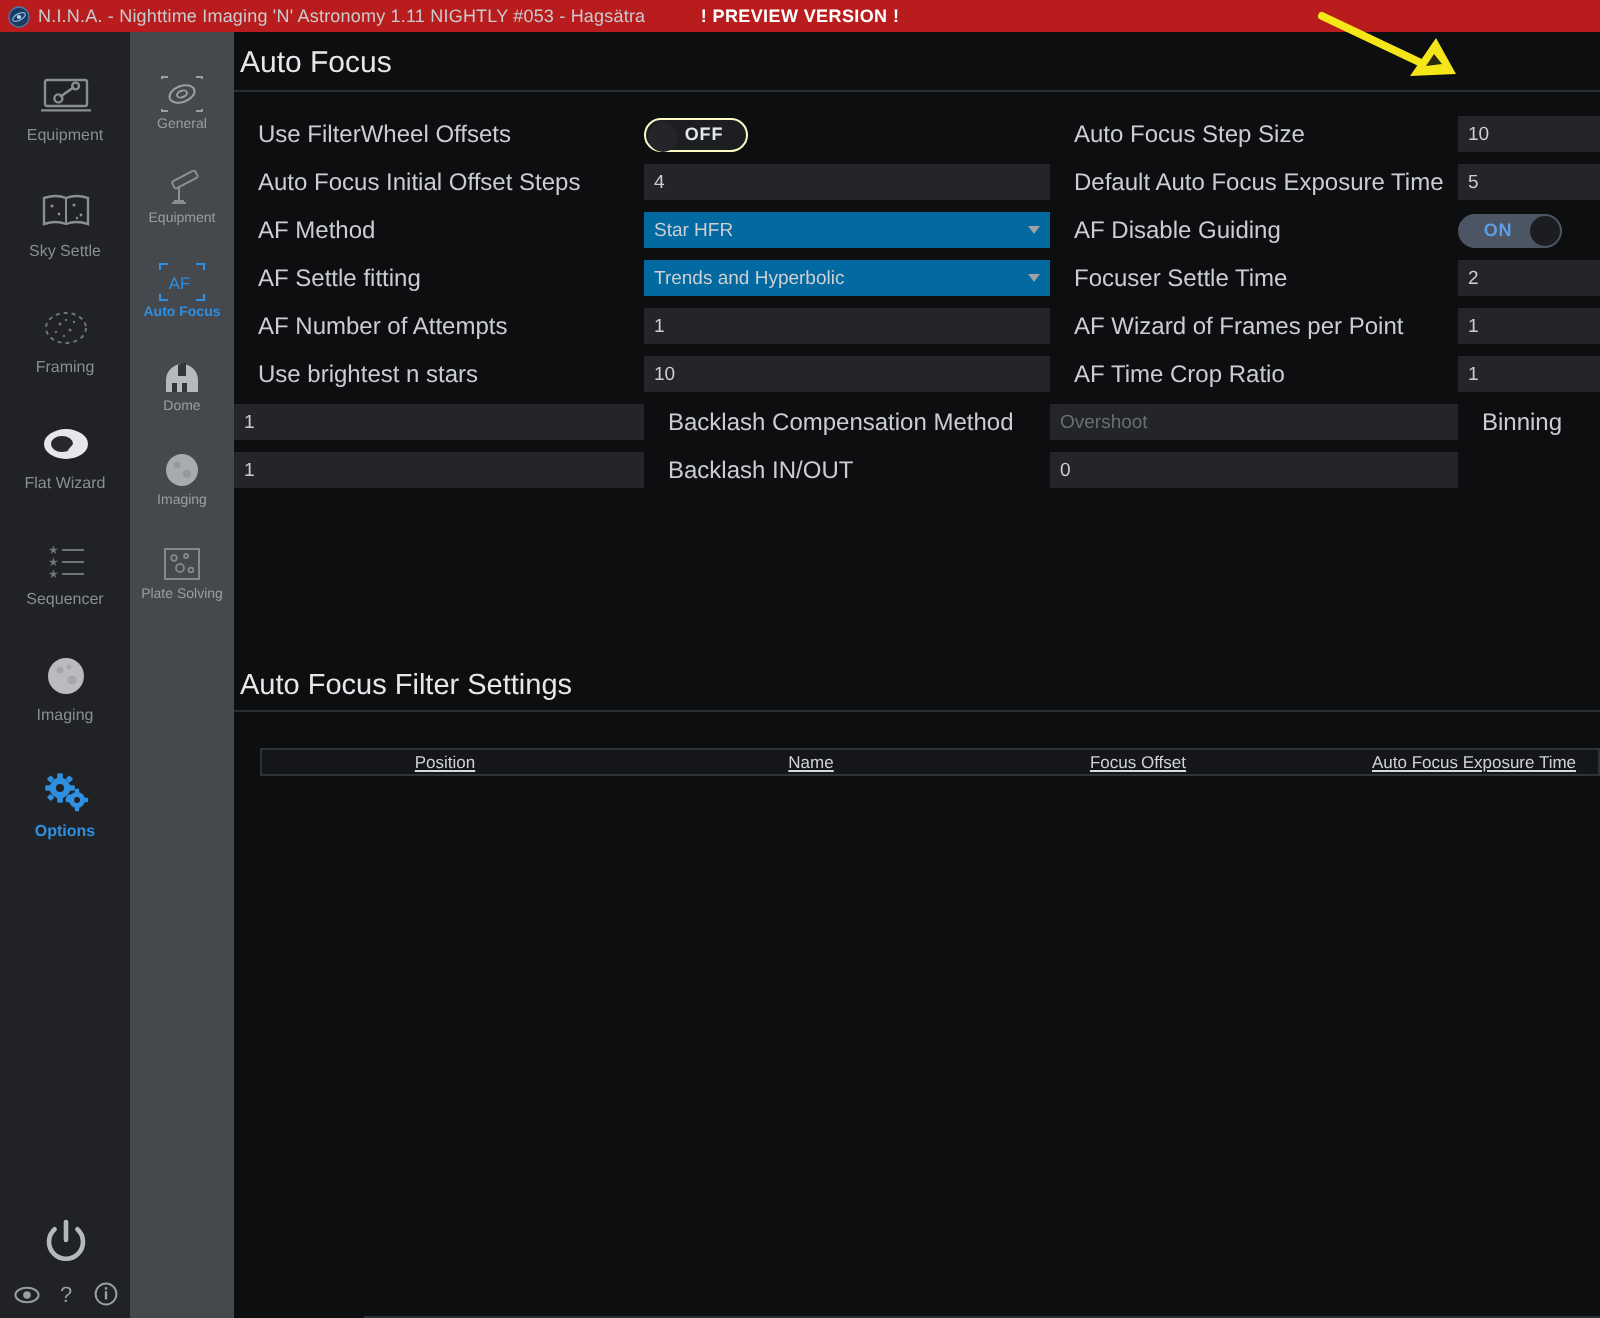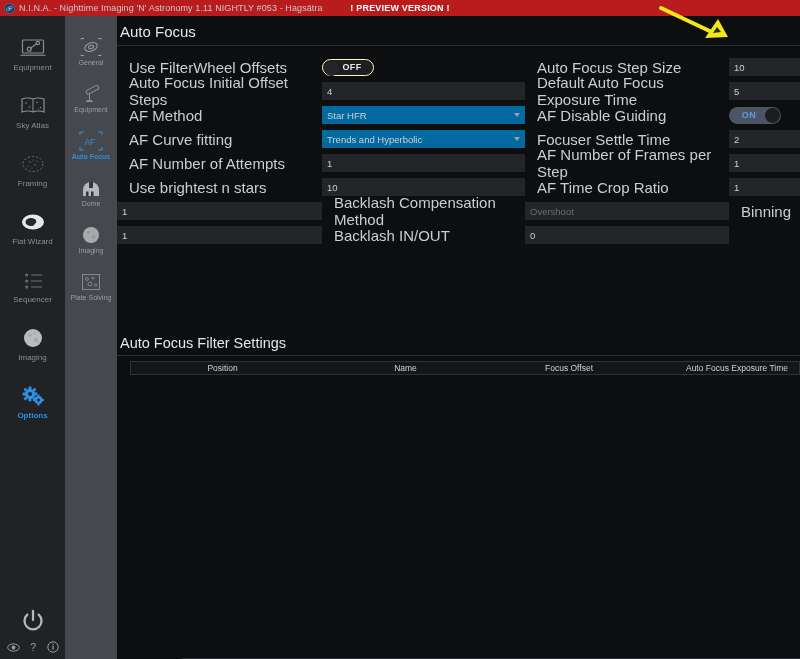--- a/index.html
+++ b/index.html
@@ -92,21 +92,21 @@
     border-bottom: 1px solid #2a2d31;
     margin: 0 0 9px 0;
   }
 
   .grid {
     display: grid;
     grid-template-columns: 205px 203px 204px 88px;
     row-gap: 0;
   }
   .cell-label {
-    font-size: 15px; color: #cbcdd0;
+    font-size: 12px; color: #cbcdd0;
     display: flex; align-items: center;
     height: 24px;
     padding-left: 12px;
   }
   .cell-ctrl {
     display: flex; align-items: center;
     height: 24px;
     padding-right: 0;
   }
 
@@ -164,21 +164,21 @@
   .toggle.on .knob { right: 1px; background: #1b1d20; }
   .toggle.on .ttxt { color: #5d9de6; padding-right: 12px; }
 
   
   .filter-wrap { margin-top: 88px; }
   .filter-title {
     font-size: 14.5px; color: #e6e7e9;
     padding: 0 0 4px 3px;
     border-bottom: 1px solid #2a2d31;
   }
-  .ftable { width: 100%; margin-top: 5px; padding-left: 13px; }
+  .ftable { width: 100%; margin-top: 18px; padding-left: 13px; text-decoration: underline; }
   .fthead {
     display: grid;
     grid-template-columns: 183px 183px 144px 192px 140px;
     height: 14px;
     border: 1px solid #2f3237;
     border-left: 1px solid #2f3237;
     background: #141619;
   }
   .fth { font-size: 8.5px; color: #d0d2d5; display:flex; align-items:center; justify-content:center; }
   .fbody { height: 1px; }
@@ -241,21 +241,21 @@
           <svg width="26" height="20" viewBox="0 0 26 20">
             <path d="M2,3 Q8,1 13,3 Q18,1 24,3 L24,16 Q18,14 13,16 Q8,14 2,16 Z" fill="none" stroke="#8a8d92" stroke-width="1.2"></path>
             <line x1="13" y1="3" x2="13" y2="16" stroke="#8a8d92" stroke-width="1"></line>
             <circle cx="6" cy="7" r="0.8" fill="#8a8d92"></circle>
               <circle cx="9.5" cy="11" r="0.7" fill="#8a8d92"></circle>
             <circle cx="17" cy="6.5" r="0.8" fill="#8a8d92"></circle>
               <circle cx="20.5" cy="11.5" r="0.7" fill="#8a8d92"></circle>
             <circle cx="18.5" cy="13" r="0.6" fill="#8a8d92"></circle>
           </svg>
         </span>
-        <span class="lbl">Sky Atlas</span>
+        <span class="lbl">Sky Settle</span>
       </div>
 
       <div class="nav-item">
         <span class="ico">
           <svg width="26" height="20" viewBox="0 0 26 20">
             <ellipse cx="13" cy="10" rx="10" ry="7.5" fill="none" stroke="#6f7278" stroke-width="1" stroke-dasharray="2 2"></ellipse>
             <circle cx="10" cy="8" r="0.8" fill="#6f7278"></circle>
               <circle cx="15" cy="11" r="0.8" fill="#6f7278"></circle>
             <circle cx="17" cy="7" r="0.6" fill="#6f7278"></circle>
               <circle cx="8" cy="12" r="0.6" fill="#6f7278"></circle>
@@ -469,37 +469,37 @@
           </div>
         </div>
         <div class="cell-label">AF Disable Guiding</div>
         <div class="cell-ctrl">
           <div class="toggle on">
             <span class="knob"></span>
             <span class="ttxt">ON</span>
           </div>
         </div>
 
-        <div class="cell-label">AF Curve fitting</div>
+        <div class="cell-label">AF Settle fitting</div>
         <div class="cell-ctrl">
           <div class="combo">
             <span>Trends and Hyperbolic</span>
             <span class="caret"></span>
           </div>
         </div>
         <div class="cell-label">Focuser Settle Time</div>
         <div class="cell-ctrl">
           <div class="tbox">2</div>
         </div>
 
         <div class="cell-label">AF Number of Attempts</div>
         <div class="cell-ctrl">
           <div class="tbox">1</div>
         </div>
-        <div class="cell-label">AF Number of Frames per Step</div>
+        <div class="cell-label">AF Wizard of Frames per Point</div>
         <div class="cell-ctrl">
           <div class="tbox">1</div>
         </div>
 
         <div class="cell-label">Use brightest n stars</div>
         <div class="cell-ctrl">
           <div class="tbox">10</div>
         </div>
         <div class="cell-label">AF Time Crop Ratio</div>
         <div class="cell-ctrl">

